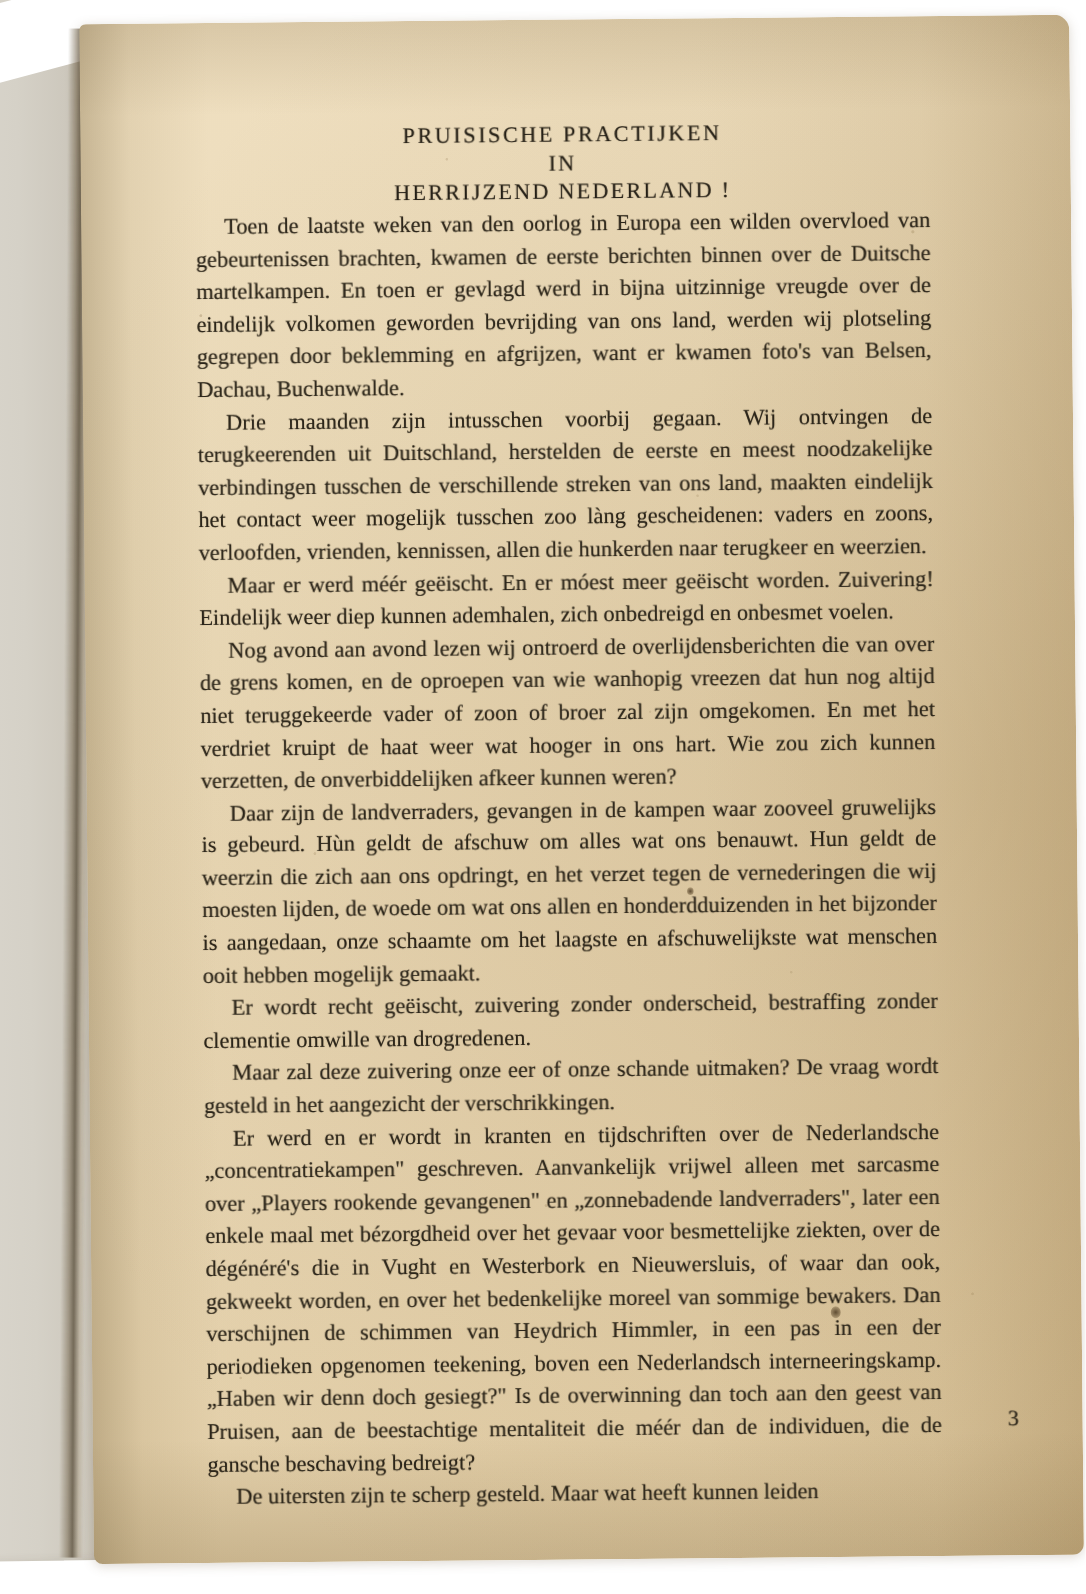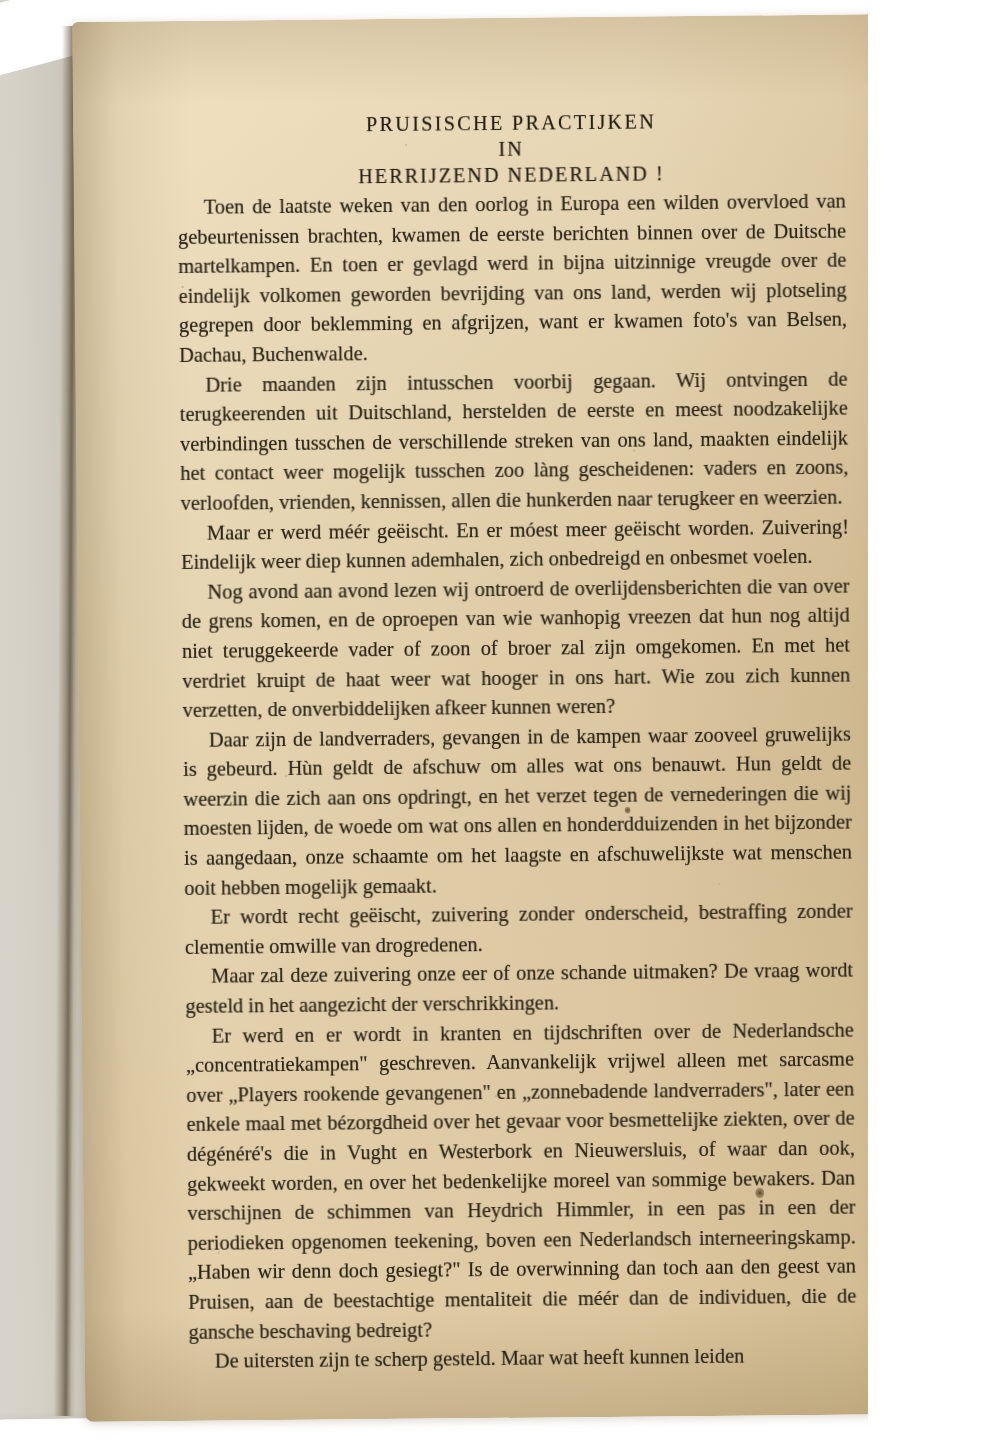--- a/index.html
+++ b/index.html
@@ -9,21 +9,21 @@
   }
   body {
     width: 987px;
     height: 1449px;
     overflow: hidden;
     font-family: "Liberation Serif", serif;
   }
 
   #scan {
     position: relative;
-    width: 868px;
+    width: 987px;
     height: 1449px;
     background: #ffffff;
     overflow: hidden;
   }
 
   
   .facing-page {
     position: absolute;
     left: -40px;
     top: -10px;

